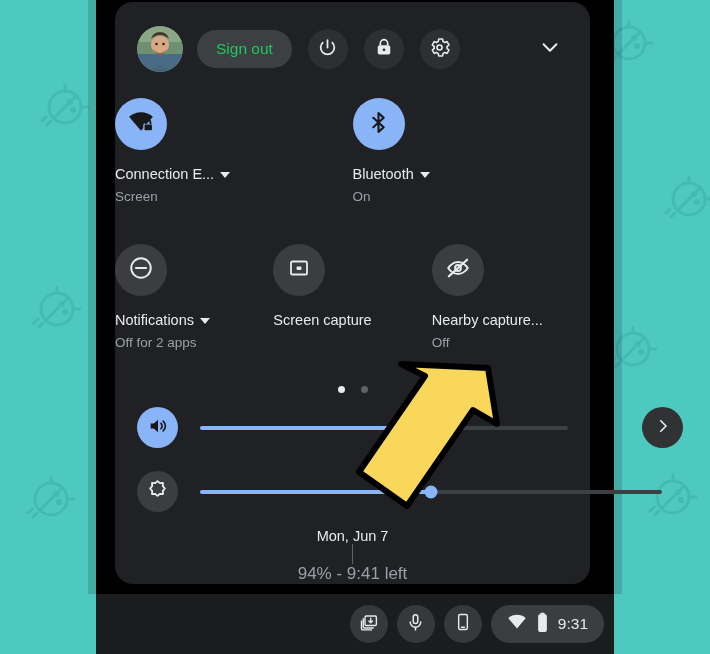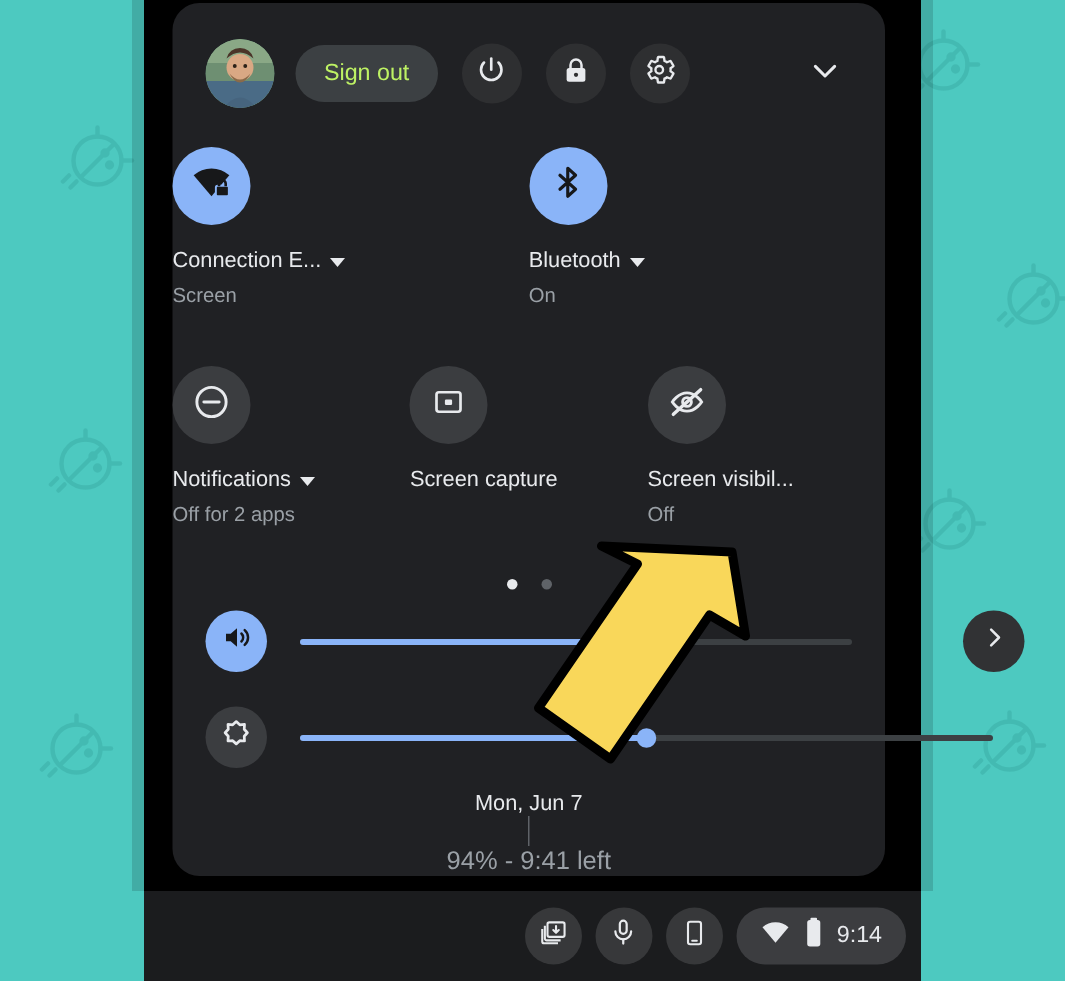--- a/index.html
+++ b/index.html
@@ -70,21 +70,21 @@
     overflow: hidden;
     flex: 0 0 auto;
     background: #5b7f6d;
   }
   #avatar svg { display:block; }
   #signout-btn {
     height: 38px;
     padding: 0 19px;
     border-radius: 19px;
     background: #3c4043;
-    color: #bef264;
+    color: #22c55e;
     font-size: 15.5px;
     display: flex;
     align-items: center;
     justify-content: center;
     border: none;
     cursor: pointer;
     font-family: "Liberation Sans", sans-serif;
     margin-left: 4px;
   }
   .hdr-icon-btn {
@@ -545,21 +545,21 @@
       <div class="tile">
         <div class="tile-circle">
           <span>
             <svg width="26" height="26" viewBox="0 0 24 24" fill="none" stroke="#e8eaed" stroke-width="1.8" stroke-linecap="round">
               <path d="M3 12 s3.6-5.6 9-5.6 9 5.6 9 5.6 -3.6 5.6 -9 5.6 S3 12 3 12z"></path>
               <circle cx="12" cy="12" r="2.7"></circle>
               <line x1="3.6" y1="19.6" x2="20.4" y2="4.4" stroke-width="2.1"></line>
             </svg>
           </span>
         </div>
-        <div class="tile-label">Screen visibil...</div>
+        <div class="tile-label">Nearby capture...</div>
         <div class="tile-sub">Off</div>
       </div>
     </div>
 
     <div id="page-dots">
       <div class="dot active"></div>
       <div class="dot"></div>
     </div>
 
     <div class="slider-row" id="volume-row">
@@ -641,21 +641,21 @@
           <svg width="20" height="20" viewBox="0 0 24 24">
             <path d="M12 19.8 L1.6 7.4 A15.6 15.6 0 0 1 22.4 7.4 Z" fill="#e8eaed"></path>
           </svg>
         </span>
         <span>
           <svg width="13" height="21" viewBox="0 0 14 22">
             <rect x="4.6" y="0.6" width="4.8" height="2" rx="0.8" fill="#e8eaed"></rect>
             <rect x="2.3" y="2.2" width="9.4" height="19" rx="2" fill="#e8eaed"></rect>
           </svg>
         </span>
-        <span id="clock">9:14</span>
+        <span id="clock">9:31</span>
       </div>
     </div>
   </div>
 
   <div id="arrow-annotation">
     <svg width="160" height="150" viewBox="0 0 160 150">
       <path d="M10 135 L30 108 L20 100 L2 124 L2 124 Z" fill="none"></path>
       <path d="M133 2 L142 58 L118 44 L52 140 L4 106 L70 10 L46 -2 Z" transform="translate(0,6)" fill="#f9d75a" stroke="#000000" stroke-width="6" stroke-linejoin="round"></path>
     </svg>
   </div>

